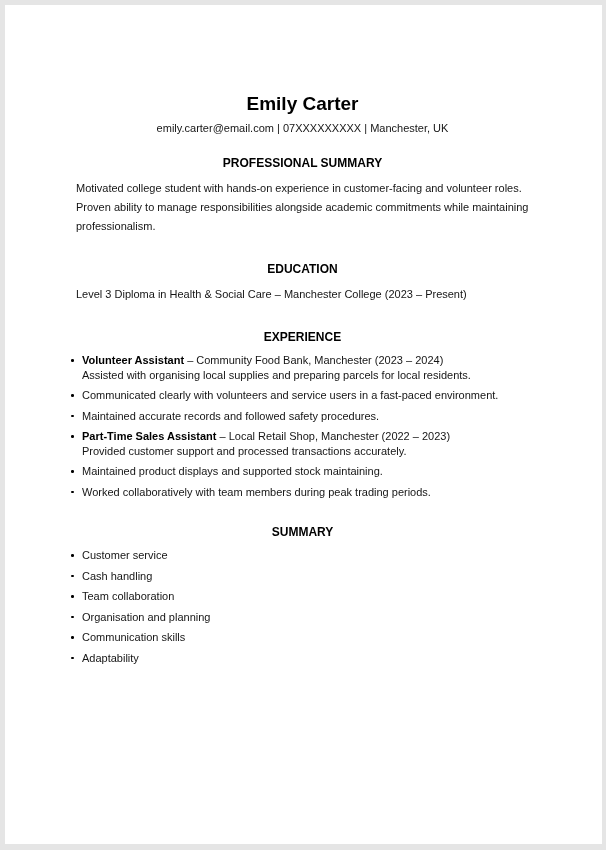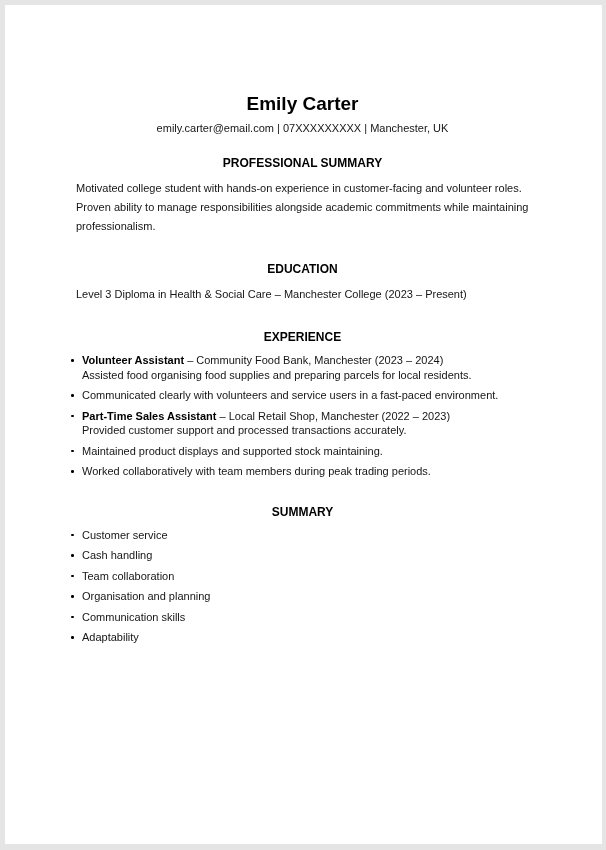--- a/index.html
+++ b/index.html
@@ -104,22 +104,23 @@
   </section>
 
   <section class="resume-section">
     <h2 class="section-heading">EDUCATION</h2>
     <p class="body-text">Level 3 Diploma in Health &amp; Social Care – Manchester College (2023 – Present)</p>
   </section>
 
   <section class="resume-section">
     <h2 class="section-heading">EXPERIENCE</h2>
     <ul class="bullet-list">
-        <li><strong>Volunteer Assistant</strong> – Community Food Bank, Manchester (2023 – 2024)<div>Assisted food organising food supplies and preparing parcels for local residents.</div></li>
+        <li><strong>Volunteer Assistant</strong> – Community Food Bank, Manchester (2023 – 2024)<div>Assisted with organising local supplies and preparing parcels for local residents.</div></li>
         <li>Communicated clearly with volunteers and service users in a fast-paced environment.</li>
+        <li>Maintained accurate records and followed safety procedures.</li>
         <li><strong>Part-Time Sales Assistant</strong> – Local Retail Shop, Manchester (2022 – 2023)<div>Provided customer support and processed transactions accurately.</div></li>
         <li>Maintained product displays and supported stock maintaining.</li>
         <li>Worked collaboratively with team members during peak trading periods.</li>
       </ul>
   </section>
 
   <section class="resume-section">
     <h2 class="section-heading">SUMMARY</h2>
     <ul class="bullet-list">
         <li>Customer service</li>

